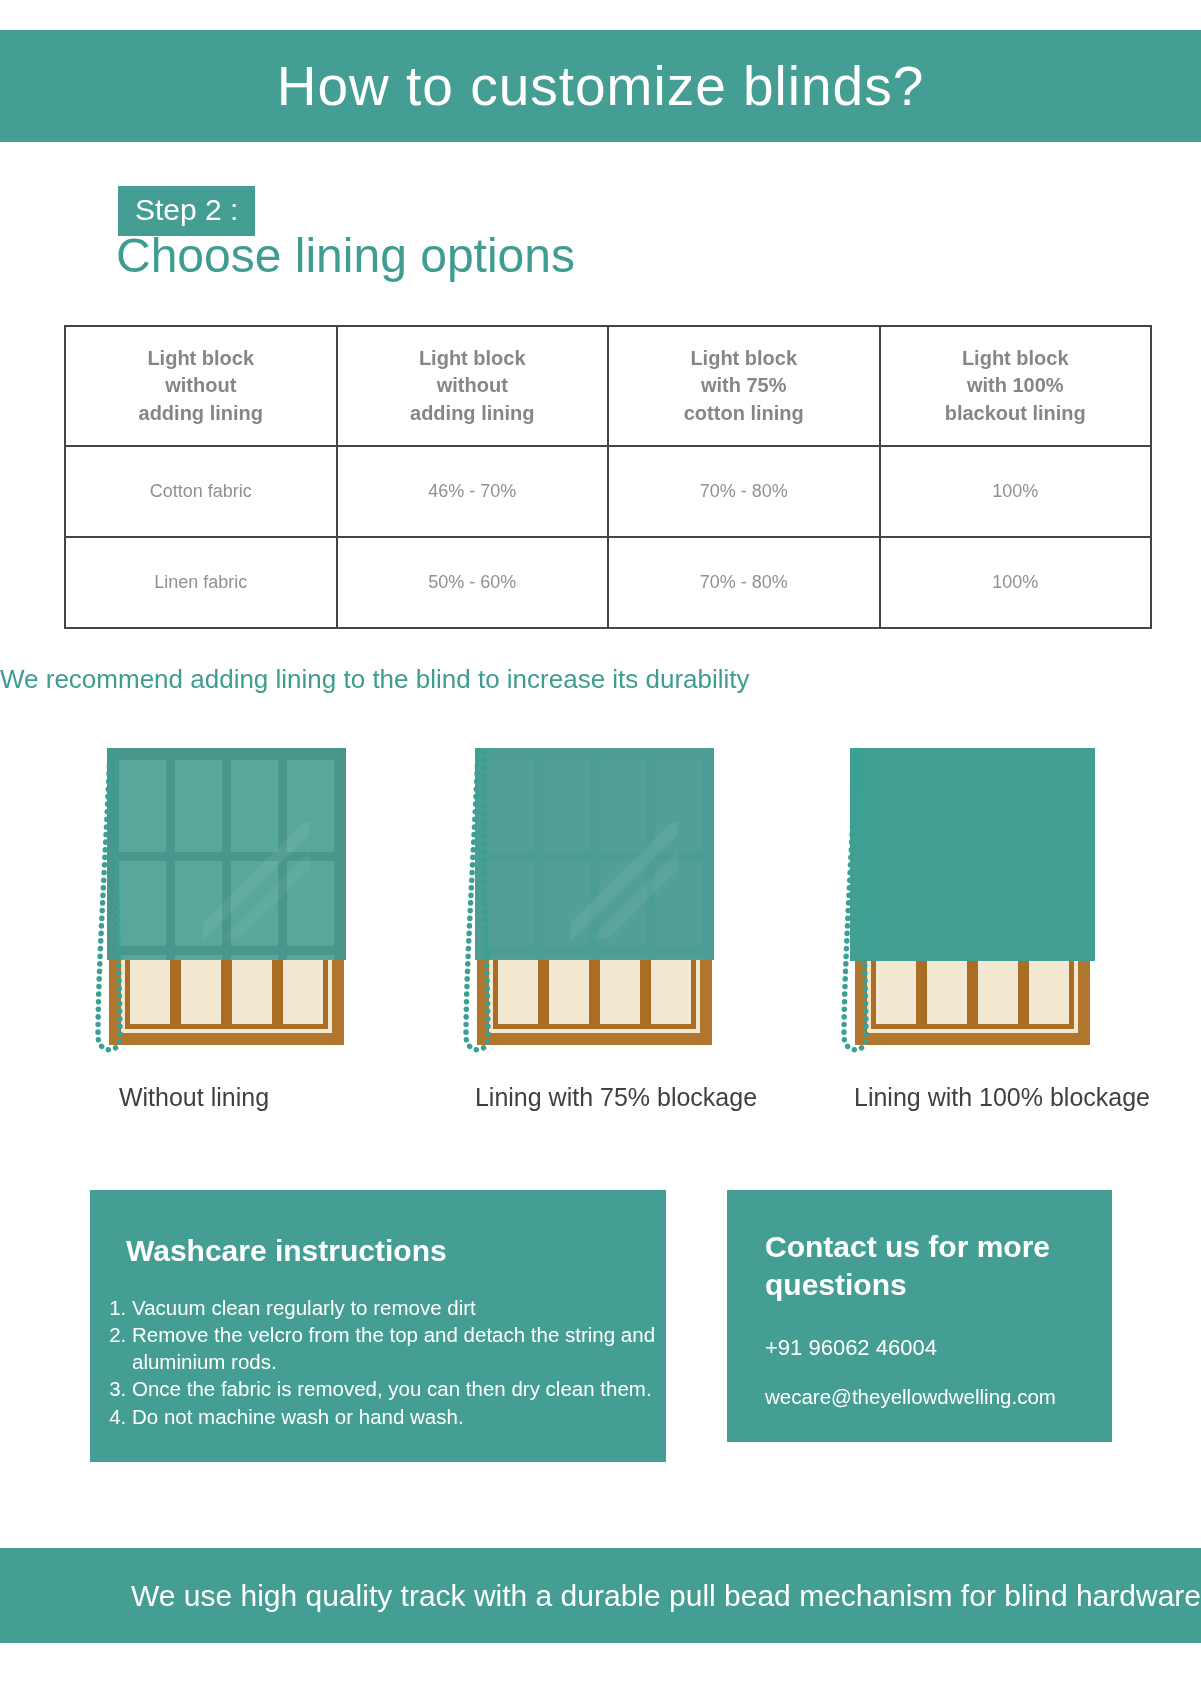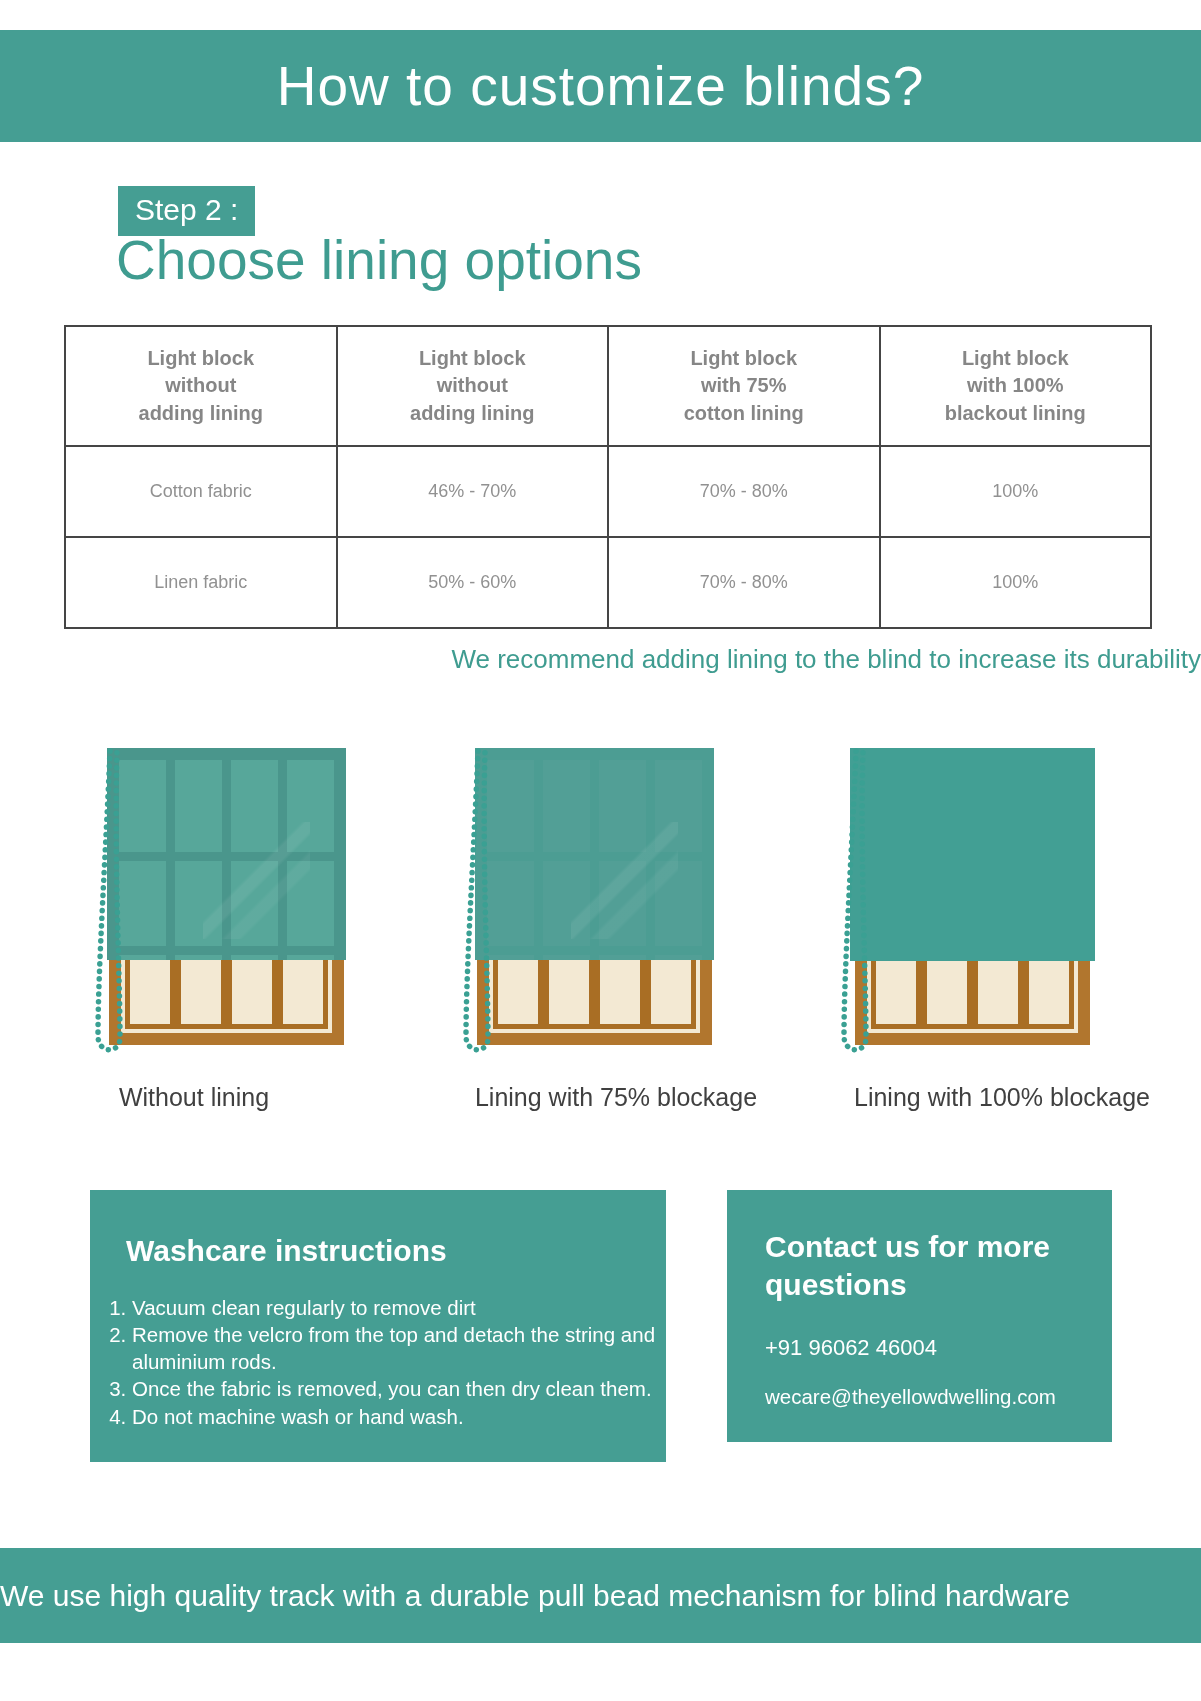--- a/index.html
+++ b/index.html
@@ -7,32 +7,32 @@
   #page{position:relative;width:1201px;height:1701px;background:#ffffff;overflow:hidden;}
 
   
   .header-band{position:absolute;left:0;top:30px;width:1201px;height:112px;background:#459e93;}
   .header-band h1{margin:0;line-height:112px;text-align:center;color:#ffffff;
     font-size:55px;font-weight:400;letter-spacing:1px;border-radius:13px;}
 
   
   .step-badge{position:absolute;left:118px;top:186px;background:#459e93;color:#ffffff;
     font-size:30px;padding:7px 17px 9px 17px;}
-  .step-title{position:absolute;left:116px;top:228px;color:#3f9c90;font-size:55px;font-weight:400;}
+  .step-title{position:absolute;left:116px;top:228px;color:#3f9c90;font-size:48px;font-weight:400;}
 
   
   table.lining{position:absolute;left:64px;top:325px;width:1088px;border-collapse:collapse;
     table-layout:fixed;}
   table.lining th,table.lining td{border:2px solid #454545;text-align:center;vertical-align:middle;}
   table.lining th{height:116px;font-size:20px;font-weight:bold;color:#868686;
     white-space:pre-line;line-height:1.38;}
   table.lining td{height:87px;font-size:18px;font-weight:400;color:#919191;}
 
   
-  .recommend{position:absolute;left:0;top:644px;width:1201px;text-align:right;
+  .recommend{position:absolute;left:0;top:664px;width:1201px;text-align:left;
     color:#3f9c90;font-size:26px;}
 
   
   .blind{position:absolute;top:750px;width:335px;height:320px;}
   #blind1{left:14px}
   #blind2{left:382px}
   #blind3{left:760px}
 
   .window{position:absolute;left:95px;top:0;width:235px;height:295px;background:#b1762e;
     padding:12px;box-sizing:border-box;}
@@ -66,21 +66,21 @@
   .card h2{margin:0;font-size:30px;font-weight:bold;line-height:1.25;}
   .wash-card h2{padding:42px 0 0 36px;}
   .contact-card h2{padding:38px 30px 0 38px;}
   .wash-card ol{margin:24px 0 0 0;padding-left:42px;}
   .wash-card li{font-size:20.5px;line-height:1.33;}
   .contact-phone{display:block;margin:32px 0 0 38px;font-size:22px;color:#ffffff;text-decoration:none;}
   .contact-email{display:block;margin:24px 0 0 38px;font-size:20.5px;color:#ffffff;text-decoration:none;}
 
   
   .footer-band{position:absolute;left:0;top:1548px;width:1201px;height:95px;background:#459e93;}
-  .footer-band p{margin:0;line-height:95px;text-align:left;color:#ffffff;font-size:30px;}
+  .footer-band p{margin:0;line-height:95px;text-align:right;color:#ffffff;font-size:30px;}
 </style>
 </head>
 <body>
 
 <div id="page">
 
   <div class="header-band">
     <h1>How to customize blinds?</h1>
   </div>
 

